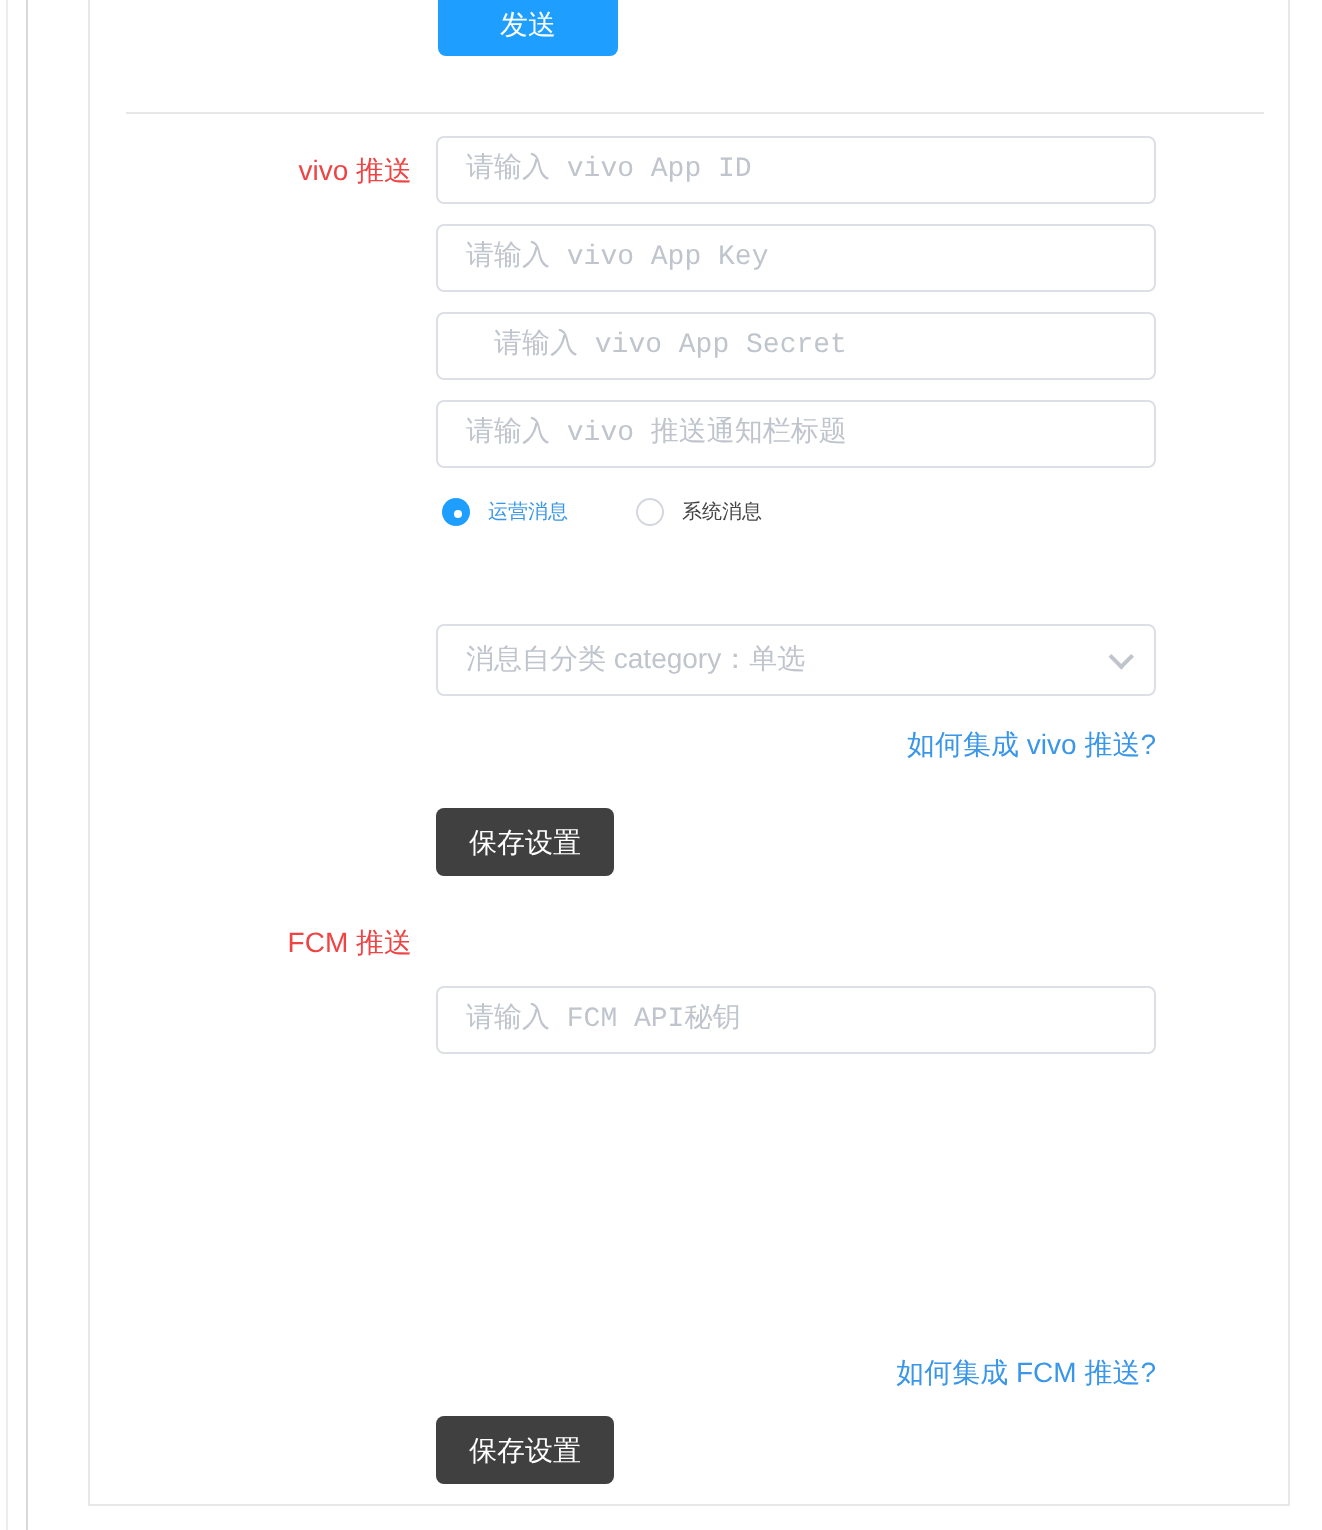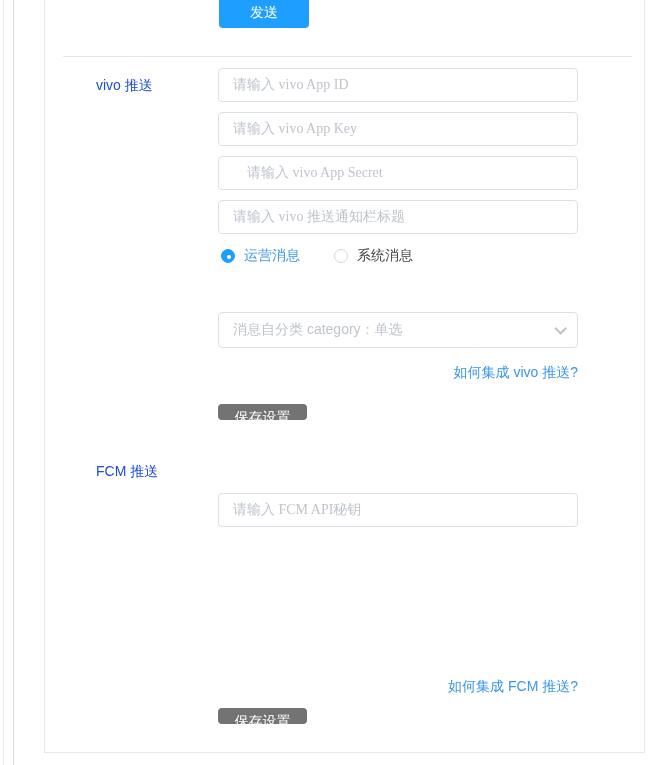--- a/index.html
+++ b/index.html
@@ -12,32 +12,32 @@
   .vline-b { position:absolute; left:13px; top:0; width:1px; height:765px; background:#d9d9d9; }
   .panel-left  { position:absolute; left:44px;  top:0; width:1px; height:753px; background:#e8e8e8; }
   .panel-right { position:absolute; left:644px; top:0; width:1px; height:753px; background:#e8e8e8; }
   .panel-bottom{ position:absolute; left:44px; top:752px; width:601px; height:1px; background:#e8e8e8; }
   .divider { position:absolute; left:63px; top:56px; width:569px; height:1px; background:#e7e7e7; }
 
   
   .btn { position:absolute; border:none; border-radius:4px; color:#fff; font-size:14px;
          font-family:inherit; text-align:center; cursor:pointer; }
   .btn-send { left:219px; top:-6px; width:90px; height:34px; line-height:36px; background:#1e9fff; }
-  .btn-save { width:89px; height:16px; line-height:27px; background:#737373; }
+  .btn-save { width:89px; height:34px; line-height:27px; background:#404040; }
   .btn-save-vivo { left:218px; top:404px; }
   .btn-save-fcm  { left:218px; top:708px; }
 
   
-  .row-label { position:absolute; width:110px; text-align:left; color:#1d4ed8; font-size:14px; }
+  .row-label { position:absolute; width:110px; text-align:right; color:#ef4444; font-size:14px; }
   .label-vivo { left:96px; top:68px;  height:34px; line-height:34px; }
   .label-fcm  { left:96px; top:454px; height:34px; line-height:34px; }
 
   
   .tinput { position:absolute; left:218px; width:360px; height:34px; border:1px solid #dcdfe6;
-            border-radius:4px; padding:0 14px; font-size:14px; font-family:Liberation Serif, serif; color:#0c4a6e;
+            border-radius:4px; padding:0 14px; font-size:14px; font-family:Liberation Mono, monospace; color:#0c4a6e;
             outline:none; background:#fff; }
   .tinput::placeholder, .tarea::placeholder { color:#bfc4cd; opacity:1; }
   .in-vivo-appid     { top:68px; }
   .in-vivo-appkey    { top:112px; }
   .in-vivo-appsecret { top:156px;padding-left:28px; }
   .in-vivo-title     { top:200px; }
   .in-fcm-apikey     { top:454px;margin-top:39px; }
   .in-fcm-intent     { top:583px; }
   .tarea { position:absolute; left:218px; top:497px; width:360px; height:66px; border:1px solid #dcdfe6;
            border-radius:4px; padding:8px 14px; font-size:14px; font-family:inherit; color:#454545;
@@ -48,21 +48,21 @@
   .radio-row-1 { top:246px; }
   .radio-row-2 { top:282px; }
   .radio-row-3 { top:637px; }
   .radio-item { display:flex; align-items:center; cursor:pointer; margin-right:34px; }
   .radio-item:last-child { margin-right:0; }
   .radio { width:14px; height:14px; border-radius:50%; border:1px solid #d4d7de; background:#fff;
            margin-right:9px; position:relative; flex:0 0 auto; }
   .radio.checked { background:#1e9fff; border-color:#1e9fff; }
   .radio.checked::after { content:""; position:absolute; left:5px; top:5px; width:4px; height:4px;
                           border-radius:50%; background:#fff; }
-  .radio-label { font-size:14px; color:#454545;text-align:center; }
+  .radio-label { font-size:10px; color:#454545;text-align:center; }
   .radio-item.checked .radio-label { color:#3a96e9; }
 
   
   .select { position:absolute; left:218px; top:312px; width:360px; height:36px; border:1px solid #dcdfe6;
             border-radius:4px; display:flex; align-items:center; padding:2px 14px; cursor:pointer;
             background:#fff; }
   .select-placeholder { color:#bfc4cd; font-size:14px; flex:1; white-space:nowrap; overflow:hidden; }
   .chevron { width:9px; height:9px; border-right:2px solid #c0c4cc; border-bottom:2px solid #c0c4cc;
              transform:rotate(45deg) translateY(-3px); flex:0 0 auto; }
 

